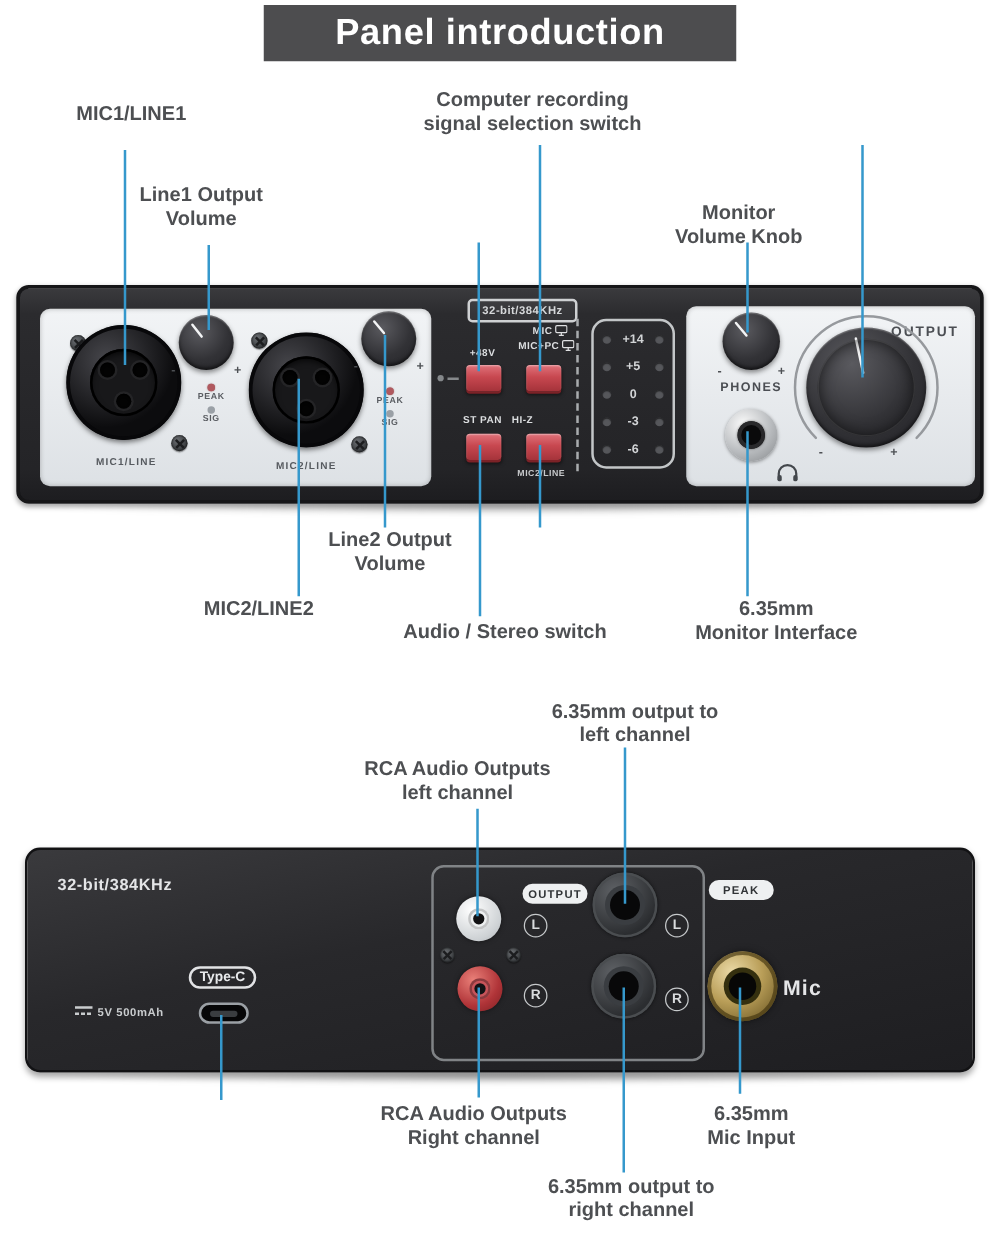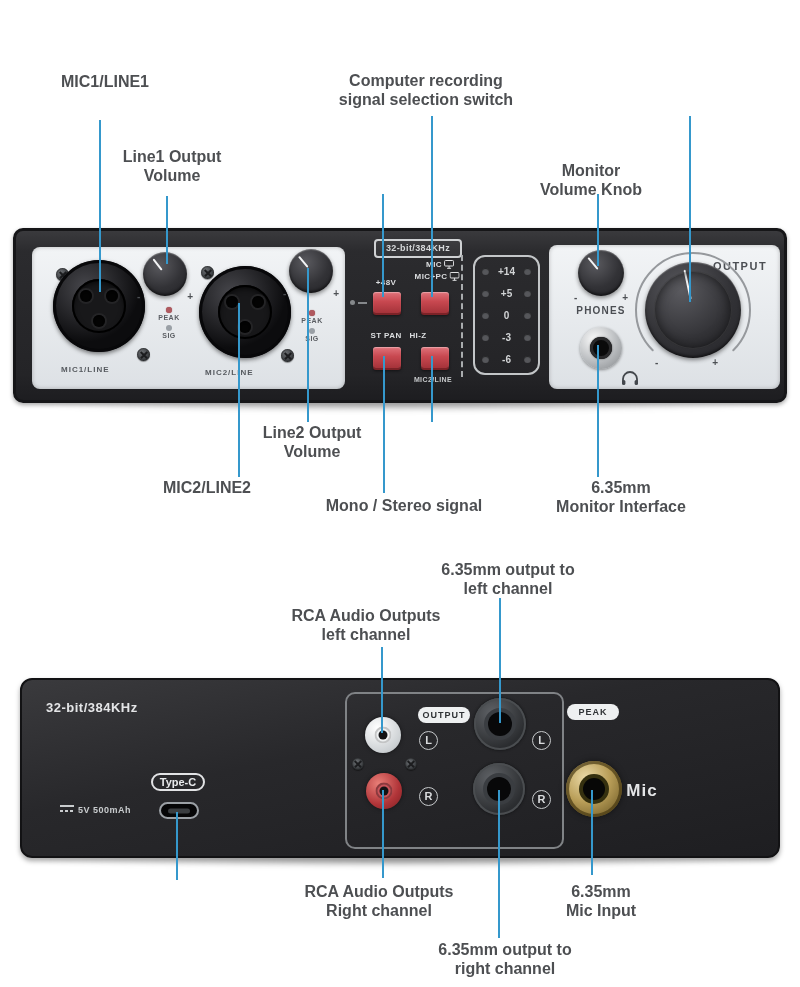--- a/index.html
+++ b/index.html
@@ -47,21 +47,21 @@
         margin-left:-1.3px;background:#f3f4f5;border-radius:2px;}
   .bigknob::after{content:"";position:absolute;inset:9%;border-radius:50%;
         box-shadow:inset 0 0 0 1px rgba(255,255,255,.09), inset 0 0 12px rgba(0,0,0,.65);}
   .kmarks{position:absolute;display:flex;justify-content:space-between;
           font-size:10px;font-weight:bold;color:#4d5054;}
 
   
   .mlabel{position:absolute;transform:translateX(-50%);font-size:8px;font-weight:bold;color:#dcdee0;
           letter-spacing:.4px;white-space:nowrap;z-index:2;display:flex;align-items:center;gap:2px;}
   .plabel{position:absolute;font-size:10px;font-weight:bold;color:#4b4e53;letter-spacing:1.2px;text-align:center;}
-  .jacklabel{position:absolute;font-size:8px;font-weight:bold;color:#565a5f;letter-spacing:1px;}
+  .jacklabel{position:absolute;font-size:8px;font-weight:bold;color:#565a5f;letter-spacing:1px;text-align:center;}
   .badge{position:absolute;border:2px solid #cfd1d3;border-radius:4px;color:#d6d8da;
          font-size:9px;font-weight:bold;text-align:center;letter-spacing:.4px;background:rgba(255,255,255,.05);}
 
   
   .rbtn{position:absolute;width:28px;height:21px;border-radius:3px;
         background:linear-gradient(#e0737b,#c84850 45%,#a5333a);
         box-shadow:0 2px 0 #7c2227, 0 3px 3px rgba(0,0,0,.5), inset 0 1px 1px rgba(255,255,255,.35);}
   .dash-sep{position:absolute;border-left:2px dashed #a9acae;}
   .meter{position:absolute;border:2px solid #c3c6c8;border-radius:12px;display:flex;flex-direction:column;
          justify-content:space-around;padding:3px 7px;box-sizing:border-box;}
@@ -132,32 +132,33 @@
         color:#c9ccce;letter-spacing:.5px;}
   .phantom-mark{position:absolute;display:flex;align-items:center;gap:3px;}
   .phantom-mark i{width:5px;height:5px;border-radius:50%;background:#85888b;}
   .phantom-mark b{width:9px;height:2px;background:#85888b;}
 </style>
 </head>
 <body>
 
 <div id="stage">
 
-
-  <div class="co" style="left:105px;top:73px">MIC1/LINE1</div>
-  <div class="co" style="left:172px;top:148px">Line1 Output
+  <div class="title-box">Panel introduction</div>
+
+  <div class="co" style="left:105px;top:83px">MIC1/LINE1</div>
+  <div class="co" style="left:161px;top:148px">Line1 Output
 Volume</div>
   <div class="co" style="left:426px;top:72px">Computer recording
 signal selection switch</div>
   <div class="co" style="left:591px;top:162px">Monitor
 Volume Knob</div>
   <div class="co" style="left:312px;top:424px">Line2 Output
 Volume</div>
   <div class="co" style="left:207px;top:479px">MIC2/LINE2</div>
-  <div class="co" style="left:404px;top:497px">Mono / Stereo signal</div>
+  <div class="co" style="left:404px;top:497px">Audio / Stereo switch</div>
   <div class="co" style="left:621px;top:479px">6.35mm
 Monitor Interface</div>
   <div class="co" style="left:508px;top:561px">6.35mm output to
 left channel</div>
   <div class="co" style="left:366px;top:607px">RCA Audio Outputs
 left channel</div>
   <div class="co" style="left:379px;top:883px">RCA Audio Outputs
 Right channel</div>
   <div class="co" style="left:601px;top:883px">6.35mm
 Mic Input</div>

